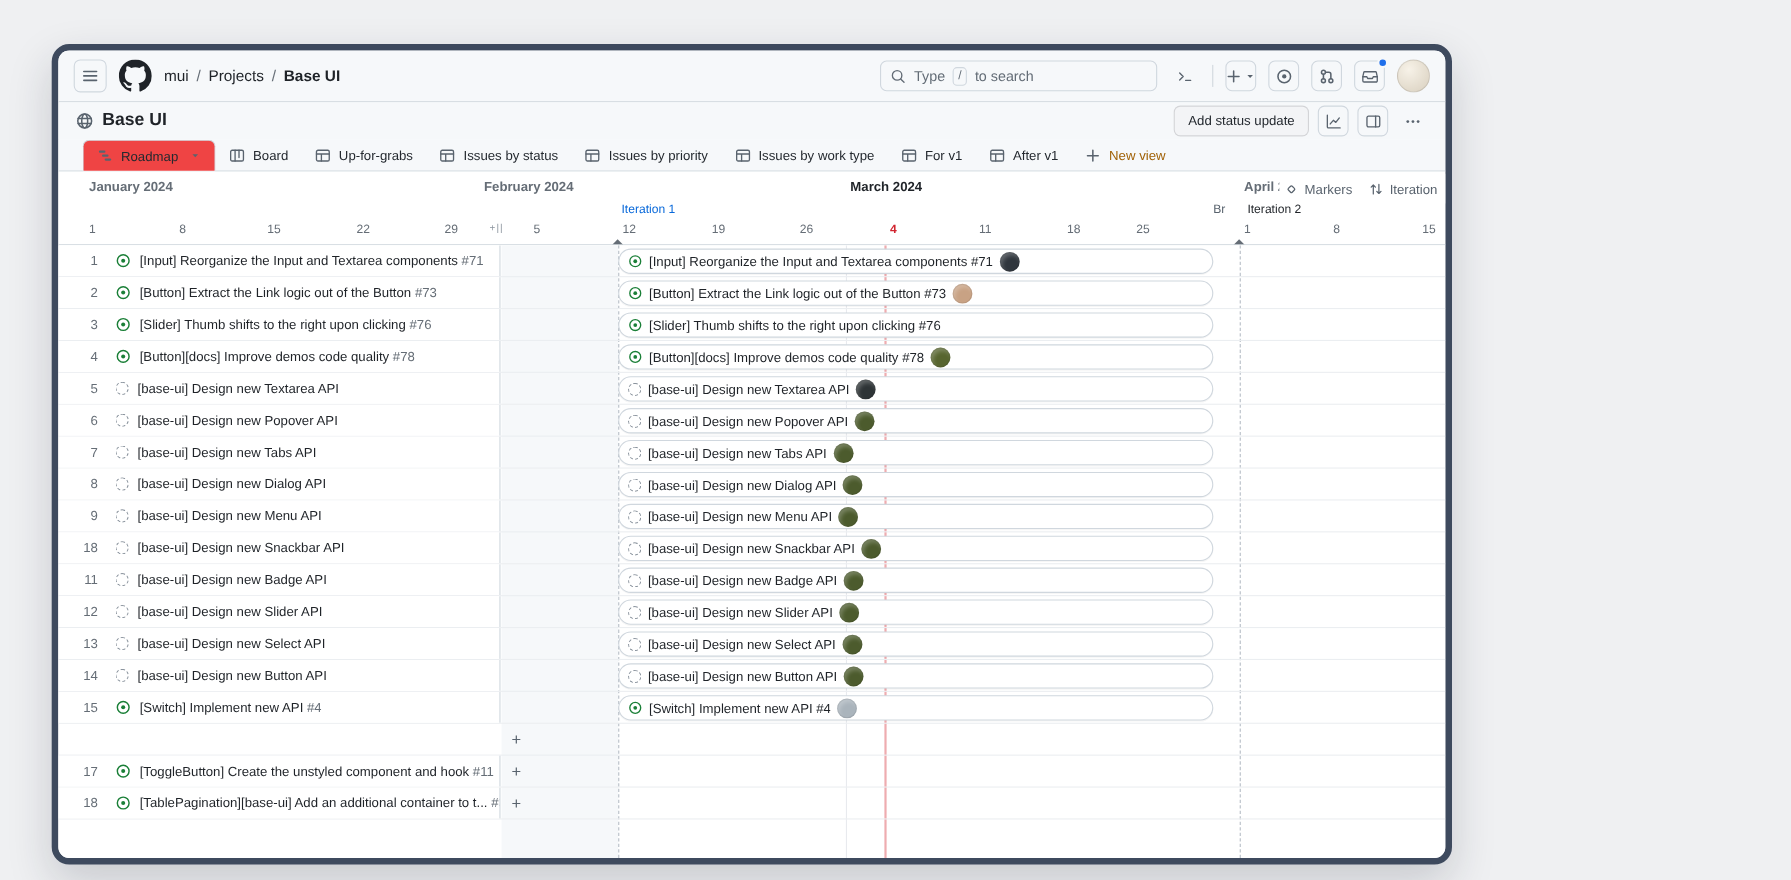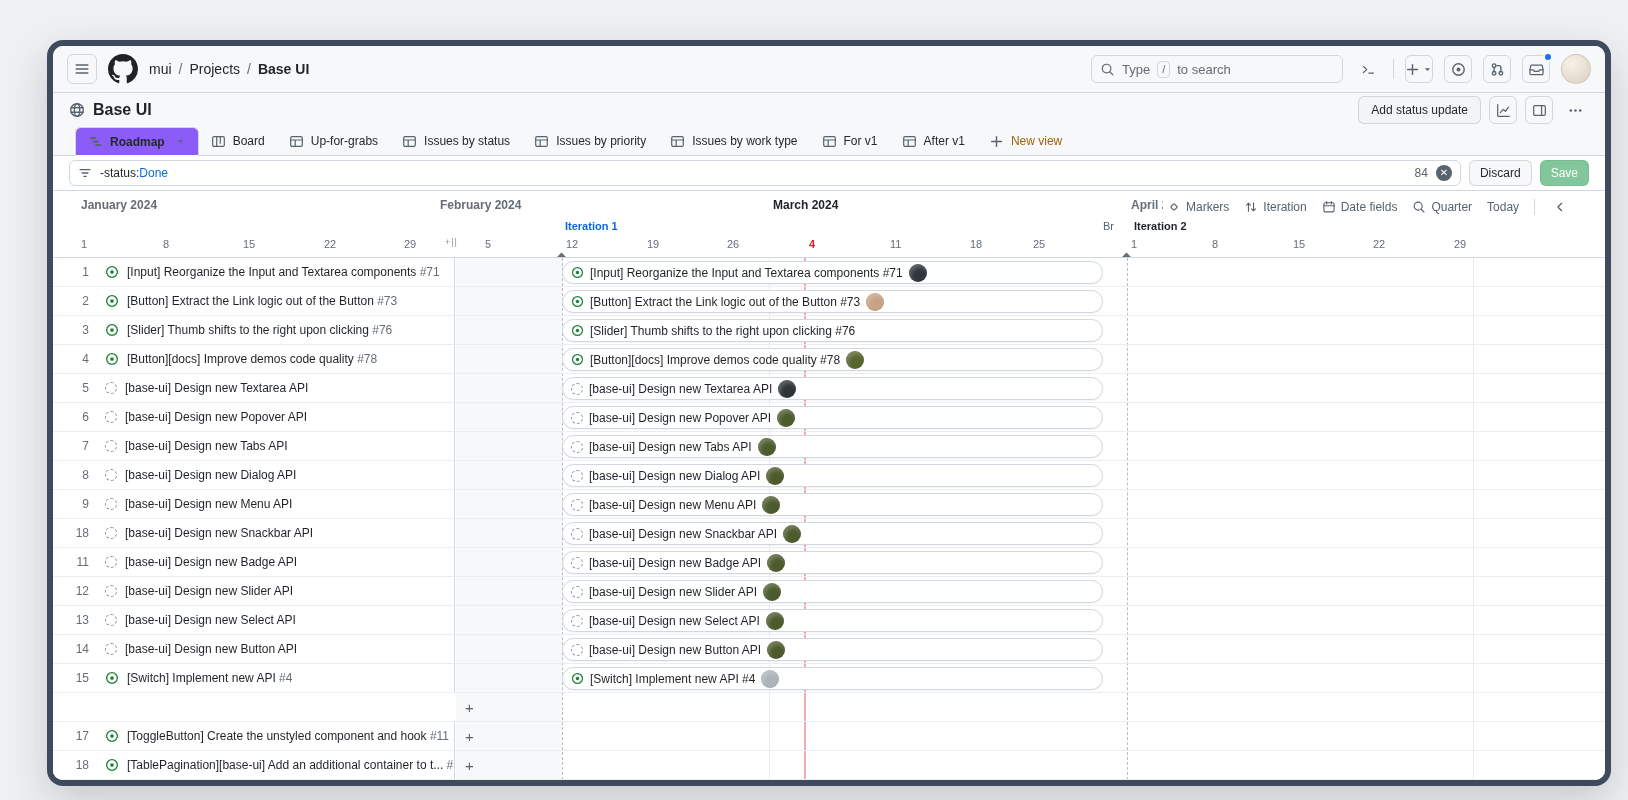--- a/index.html
+++ b/index.html
@@ -1,18 +1,18 @@
 <!DOCTYPE html>
 <html><head>
 <meta charset="utf-8">
 <style>
   *{margin:0;padding:0;box-sizing:border-box}
   html,body{width:1628px;height:800px}
   body{background:#eff0f2;font-family:"Liberation Sans","DejaVu Sans",sans-serif;position:relative;overflow:hidden;color:#1f2328}
-  .window{position:absolute;left:47px;top:40px;width:1564px;height:746px;background:#fff;border:6px solid #3e4a5e;border-radius:16px;box-shadow:0 16px 40px rgba(25,35,50,.18);overflow:hidden;display:flex;flex-direction:column}
+  .window{position:absolute;left:47px;top:40px;width:1273px;height:746px;background:#fff;border:6px solid #3e4a5e;border-radius:16px;box-shadow:0 16px 40px rgba(25,35,50,.18);overflow:hidden;display:flex;flex-direction:column}
   .ico{display:inline-flex;align-items:center;justify-content:center;flex:none}
   .ico svg{width:100%;height:100%;display:block}
   
   .topbar{height:47px;background:#f6f8fa;border-bottom:1px solid #d0d7de;display:flex;align-items:center;padding:0 14px;gap:11px;flex:none}
   .iconbtn{display:flex;align-items:center;justify-content:center;width:30px;height:30px;border:1px solid #d0d7de;border-radius:6px;background:transparent;color:#59636e;cursor:pointer;flex:none}
   .iconbtn.sm{width:28px;height:28px}
   .iconbtn.noborder{border:none}
   .plusbtn{width:auto;padding:0 6px;gap:2px}
   .gh-logo{width:30px;height:30px;color:#1f2328;display:flex;cursor:pointer;flex:none}
   .crumbs{display:flex;align-items:center;gap:7px;font-size:14px;white-space:nowrap}
@@ -28,21 +28,21 @@
   .avatar-top{width:30px;height:30px;border-radius:50%;background:radial-gradient(circle at 35% 30%,#f7f2e8,#d9d0bf);border:1px solid rgba(0,0,0,.1);cursor:pointer;flex:none}
   
   .projhead{height:34px;background:#f6f8fa;display:flex;align-items:center;padding:0 16px;gap:8px;flex:none}
   .projhead .globe{color:#59636e}
   .projtitle{font-size:16px;font-weight:700;color:#1f2328;margin-right:auto}
   .btn{display:inline-flex;align-items:center;justify-content:center;height:28px;padding:0 12px;border-radius:6px;border:1px solid rgba(31,35,40,.15);background:#f3f4f6;color:#24292f;font-size:12px;font-weight:500;cursor:pointer;white-space:nowrap}
   
   .tabstrip{height:29px;background:#f6f8fa;border-bottom:1px solid #d0d7de;display:flex;align-items:flex-end;padding:0 0 0 22px;flex:none}
   .tab{display:flex;align-items:center;gap:7px;height:28px;padding:0 12px;font-size:12px;color:#24292f;cursor:pointer;white-space:nowrap}
   .tab .ticon{color:#59636e}
-  .tab.active{position:relative;z-index:2;background:#8b5cf6;border:1px solid #d0d7de;border-bottom:1px solid #fff;border-radius:6px 6px 0 0;margin-bottom:-1px;font-weight:700;height:29px}
+  .tab.active{position:relative;z-index:2;background:#ef4444;border:1px solid #d0d7de;border-bottom:1px solid #fff;border-radius:6px 6px 0 0;margin-bottom:-1px;font-weight:400;height:29px}
   .tab .tcaret{color:#59636e;margin-left:3px}
   .tab.newview{color:#a16207}
   
   .filterrow{height:35px;background:#fff;border-bottom:1px solid #d0d7de;display:flex;align-items:center;gap:8px;padding:0 16px;flex:none}
   .filterbox{flex:1;height:26px;border:1px solid #d0d7de;border-radius:6px;display:flex;align-items:center;gap:8px;padding:0 8px;font-size:12px;cursor:text;min-width:0}
   .filterbox .fico{color:#59636e}
   .fq{color:#1f2328}
   .fv{color:#0969da}
   .fcount{margin-left:auto;color:#59636e}
   .fclear{width:16px;height:16px;border-radius:50%;background:#59636e;color:#fff;font-size:10px;line-height:16px;text-align:center;cursor:pointer;flex:none}
@@ -50,21 +50,21 @@
   .btn-discard{background:#f6f8fa;border:1px solid rgba(31,35,40,.15);color:#24292f}
   .btn-save{background:#82c79b;border:1px solid rgba(31,35,40,.08);color:#fff}
   
   .rhead{height:67px;background:#fff;border-bottom:1px solid #d0d7de;position:relative;flex:none;overflow:hidden}
   .month{position:absolute;top:7px;font-size:12px;font-weight:600;color:#656d76;white-space:nowrap;z-index:1}
   .month.current{color:#1f2328}
   .rcontrols{position:absolute;left:1110px;top:2px;height:27px;background:#fff;display:flex;align-items:center;gap:15px;font-size:12px;color:#59636e;z-index:2;padding-left:4px}
   .rc-item{display:flex;align-items:center;gap:5px;cursor:pointer;white-space:nowrap}
   .rc-div{width:1px;height:16px;background:#d0d7de}
   .rc-chev{width:20px;height:20px;display:flex;align-items:center;justify-content:center;cursor:pointer;color:#59636e}
-  .iter-label{position:absolute;top:29px;font-size:11px;font-weight:700;color:#1f2328;white-space:nowrap;z-index:1}
+  .iter-label{position:absolute;top:29px;font-size:11px;font-weight:400;color:#1f2328;white-space:nowrap;z-index:1}
   .iter-label.current{color:#0969da}
   .iter-label.muted{color:#59636e;font-weight:400}
   .date-label{position:absolute;top:47px;font-size:11px;color:#656d76;z-index:1}
   .date-label.today{color:#d1242f;font-weight:700}
   .rhandle{position:absolute;left:392px;top:46px;font-size:9px;color:#8b949e;letter-spacing:1px;cursor:col-resize;z-index:2}
   .diamond{position:absolute;bottom:-4px;width:7px;height:7px;background:#656d76;transform:rotate(45deg);z-index:3}
   
   .rbody{flex:1;position:relative;background:#fff;overflow:hidden}
   .shade{position:absolute;left:403px;top:0;bottom:0;width:106px;background:#f6f8fa;z-index:0}
   .gline{position:absolute;top:0;bottom:0;width:1px;background:#e8eaee;z-index:1}
@@ -295,35 +295,20 @@
       <div class="tab newview">
         <span class="ticon ico" style="width: 15px; height: 15px;">
           <svg viewBox="0 0 16 16" fill="none" stroke="currentColor" stroke-width="1.3" stroke-linecap="round" stroke-linejoin="round">
             <path d="M8 2.8v10.4M2.8 8h10.4" stroke-width="1.5"></path>
           </svg>
         </span>
         <span>New view</span>
       </div>
     </div>
 
-  <div class="filterrow">
-    <div class="filterbox">
-      <span class="fico ico" style="width: 14px; height: 14px;">
-          <svg viewBox="0 0 16 16" fill="none" stroke="currentColor" stroke-width="1.3" stroke-linecap="round" stroke-linejoin="round">
-            <path d="M2.4 4.2h11.2M4.6 8h6.8M6.6 11.8h2.8" stroke-width="1.5"></path>
-          </svg>
-        </span>
-      <span class="fq">-status:</span>
-        <span class="fv" style="margin-left:-8px">Done</span>
-      <span class="fcount">84</span>
-      <span class="fclear">✕</span>
-    </div>
-    <button class="btn-sm btn-discard">Discard</button>
-    <button class="btn-sm btn-save">Save</button>
-  </div>
 
   <div class="rhead" id="rhead">
     <div class="rcontrols">
       <span class="rc-item">
           <span class="ico" style="width: 14px; height: 14px;">
             <svg viewBox="0 0 16 16" fill="none" stroke="currentColor" stroke-width="1.3" stroke-linecap="round" stroke-linejoin="round">
               <rect x="5.2" y="5.2" width="5.6" height="5.6" rx="1.2" transform="rotate(45 8 8)"></rect>
             </svg>
           </span>
           <span>Markers</span>

